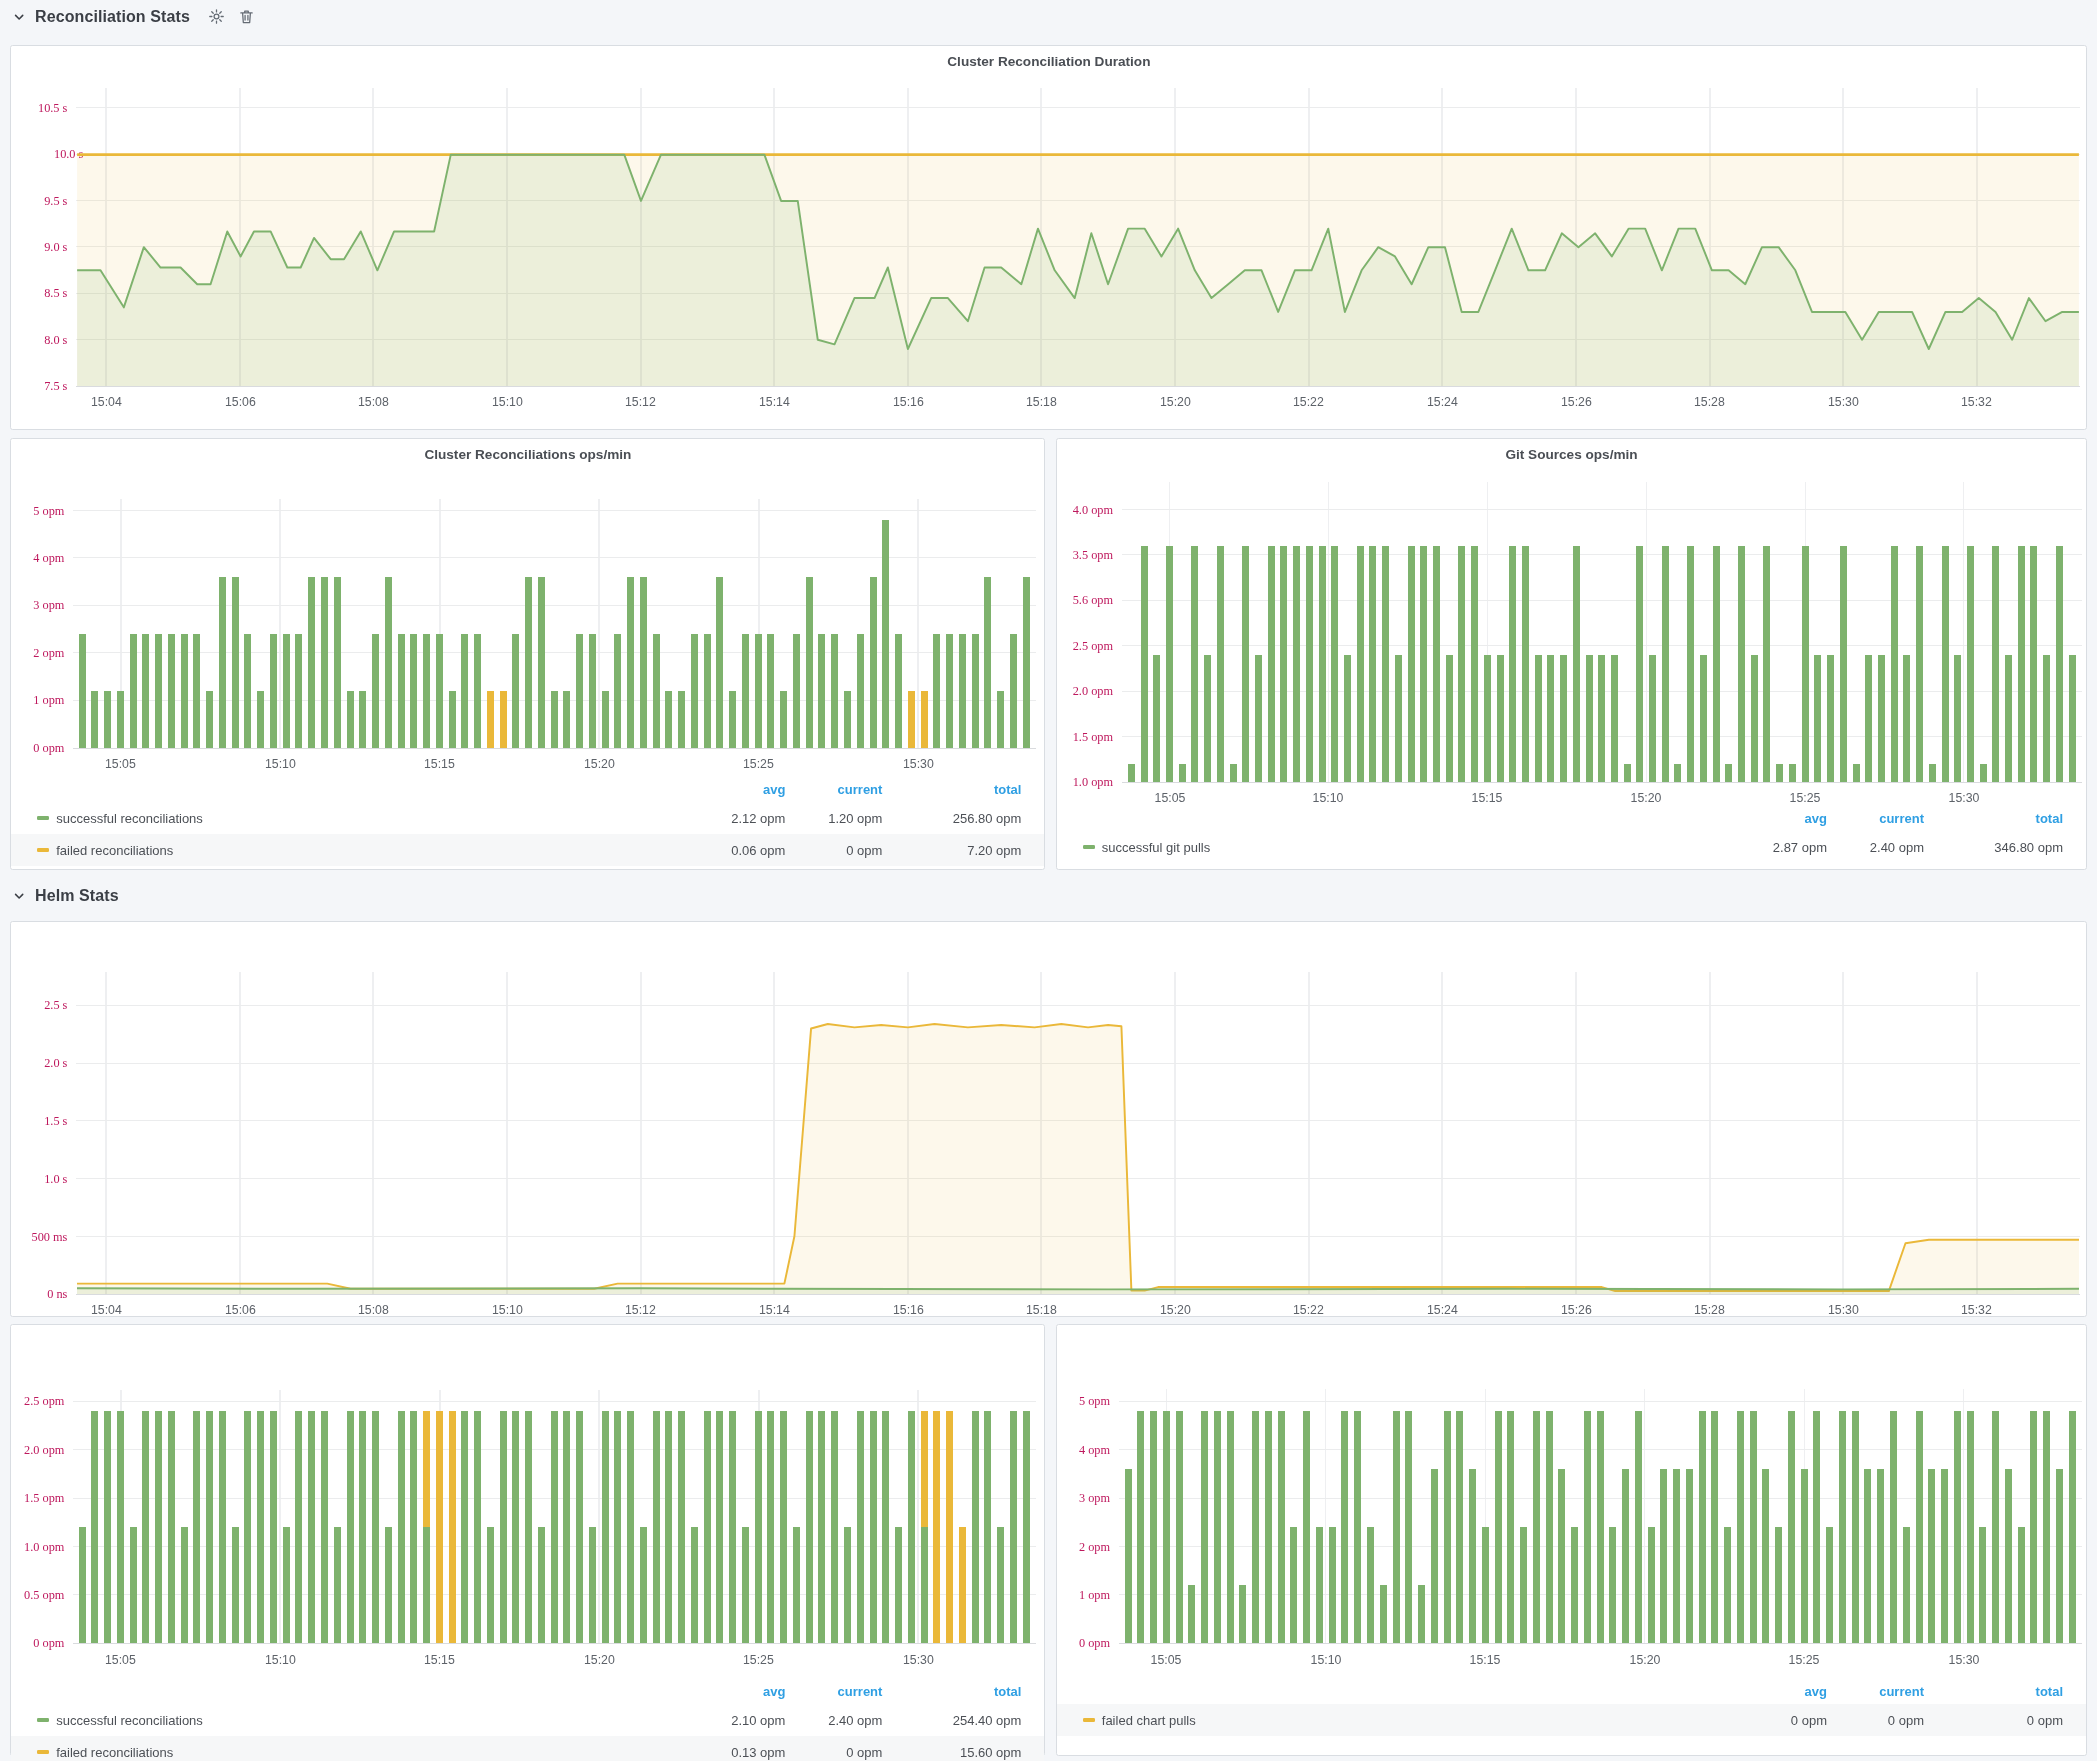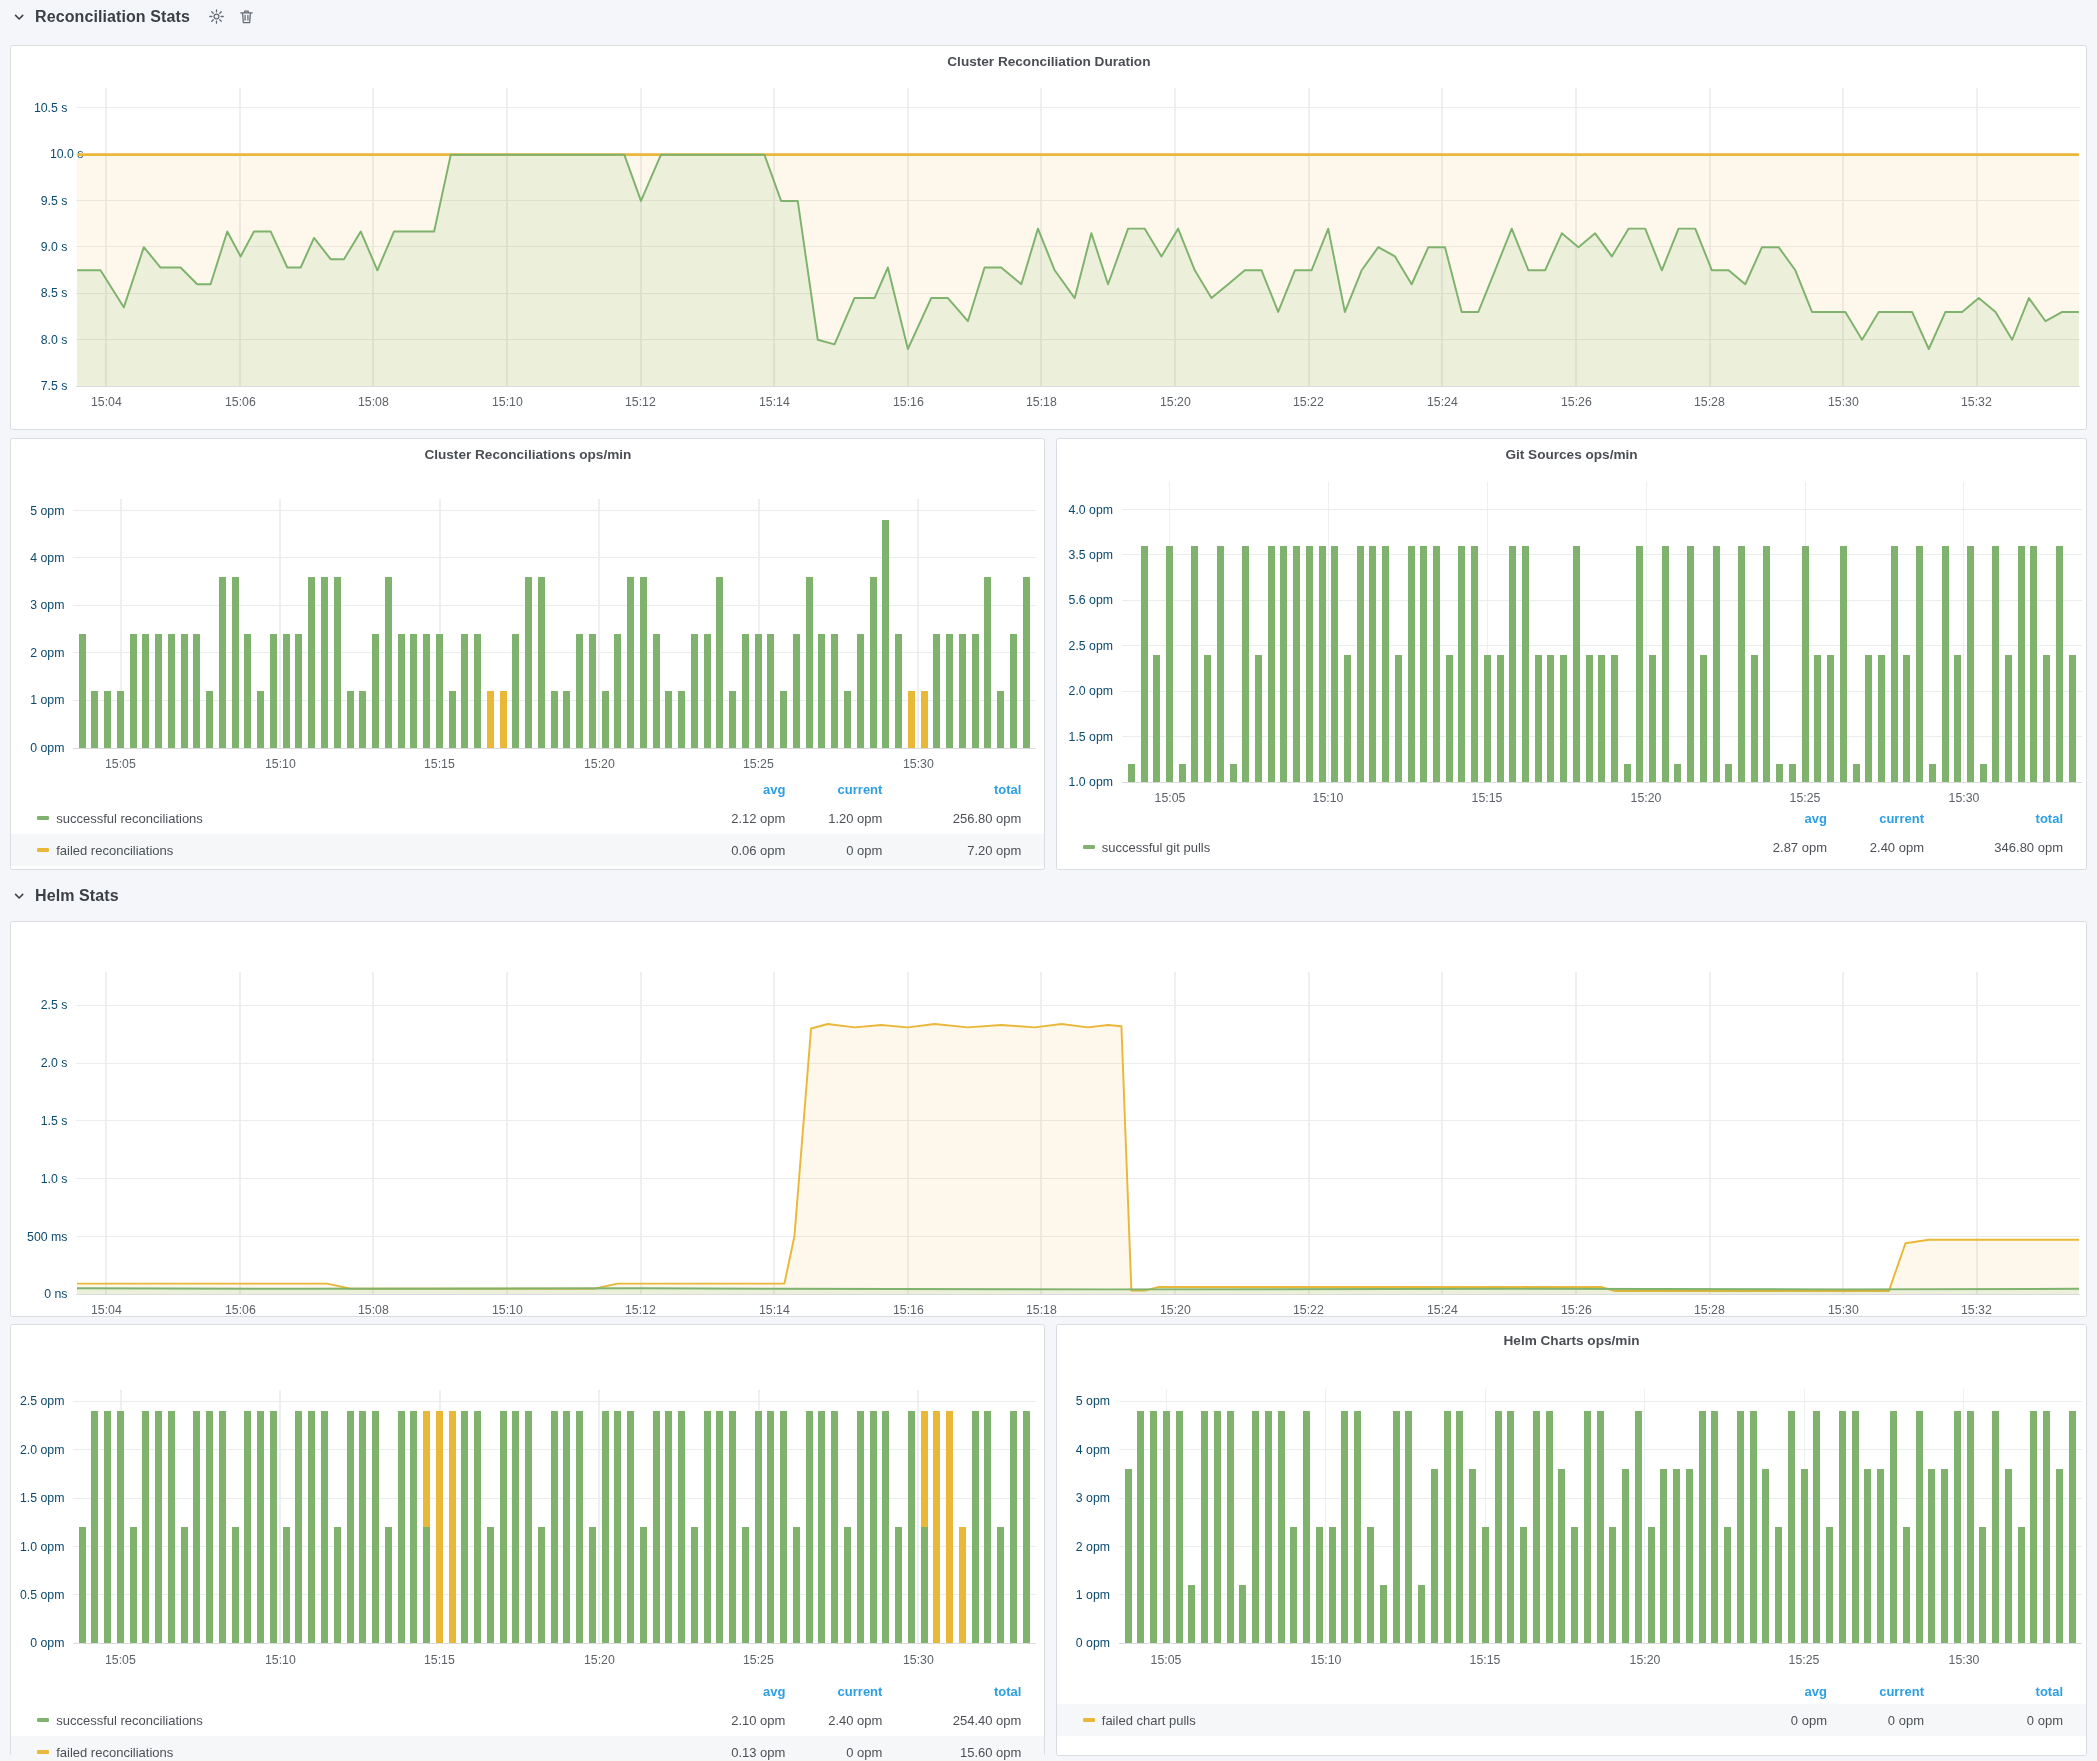--- a/index.html
+++ b/index.html
@@ -6,21 +6,21 @@
   .page{position:relative;width:2097px;height:1761px;background:#f4f6f9;overflow:hidden;}
   .section-header{position:absolute;display:flex;align-items:center;gap:9px;color:#3b3f46;}
   .section-title{font-size:16px;font-weight:700;letter-spacing:0.1px;}
   .hdr-icon{display:inline-flex;align-items:center;justify-content:center;color:#646b74;cursor:pointer;}
   .panel{position:absolute;background:#ffffff;border:0.6px solid #d9dde2;border-radius:2.6px;box-sizing:border-box;}
   .panel-title{position:absolute;top:7.8px;left:0;right:0;text-align:center;font-size:13.6px;font-weight:700;color:#4a4e54;}
   .chart{position:absolute;inset:0;}
   .gridline-h{position:absolute;height:1.3px;background:#ebeced;}
   .gridline-v{position:absolute;width:1.3px;background:#eeeff1;}
   .axis-bottom{position:absolute;height:1.3px;background:#d9dbde;}
-  .y-tick{position:absolute;font-size:12.3px;color:#0c4a6e;text-align:right;transform:translateY(-50%);white-space:nowrap;}
+  .y-tick{position:absolute;font-size:12.3px;color:#be185d;text-align:right;transform:translateY(-50%);white-space:nowrap;font-family:Liberation Serif, serif;}
   .x-tick{position:absolute;font-size:12.3px;color:#5d6269;transform:translateX(-50%);white-space:nowrap;}
   .bar{position:absolute;}
   .line-svg{position:absolute;}
   .legend{position:absolute;left:0;right:0;font-size:13px;color:#4c5056;}
   .legend-row{position:relative;display:flex;align-items:center;height:32px;padding:0 23px 0 26px;box-sizing:border-box;}
   .legend-row.stripe{background:#f6f7f8;}
   .legend-head{height:26px;font-weight:700;color:#2f9fe3;}
   .legend-name-wrap{display:flex;align-items:center;flex:1;min-width:0;}
   .legend-dash{width:11.7px;height:3.2px;border-radius:1.3px;margin-right:7.1px;flex:none;}
   .legend-cell{width:97px;text-align:right;flex:none;}
@@ -552,21 +552,20 @@
             <div class="legend-name">failed reconciliations</div>
           </div>
           <div class="legend-cell">0.13 opm</div>
           <div class="legend-cell">0 opm</div>
           <div class="legend-cell total">15.60 opm</div>
         </div>
       </div>
   </div>
 
   <div class="panel" style="left:1056px;top:1324px;width:1031px;height:432px;">
-    <div class="panel-title">Helm Charts ops/min</div>
     <div class="chart">
         <div class="gridline-v" style="left: 109px; top: 64px; height: 254px;"></div>
         <div class="gridline-v" style="left: 268px; top: 64px; height: 254px;"></div>
         <div class="gridline-v" style="left: 428px; top: 64px; height: 254px;"></div>
         <div class="gridline-v" style="left: 587px; top: 64px; height: 254px;"></div>
         <div class="gridline-v" style="left: 747px; top: 64px; height: 254px;"></div>
         <div class="gridline-v" style="left: 906px; top: 64px; height: 254px;"></div>
         <div class="y-tick" style="left: 0px; top: 318px; width: 53px;">0 opm</div>
         <div class="gridline-h" style="left: 62px; top: 269px; width: 963px;"></div>
         <div class="y-tick" style="left: 0px; top: 270px; width: 53px;">1 opm</div>

